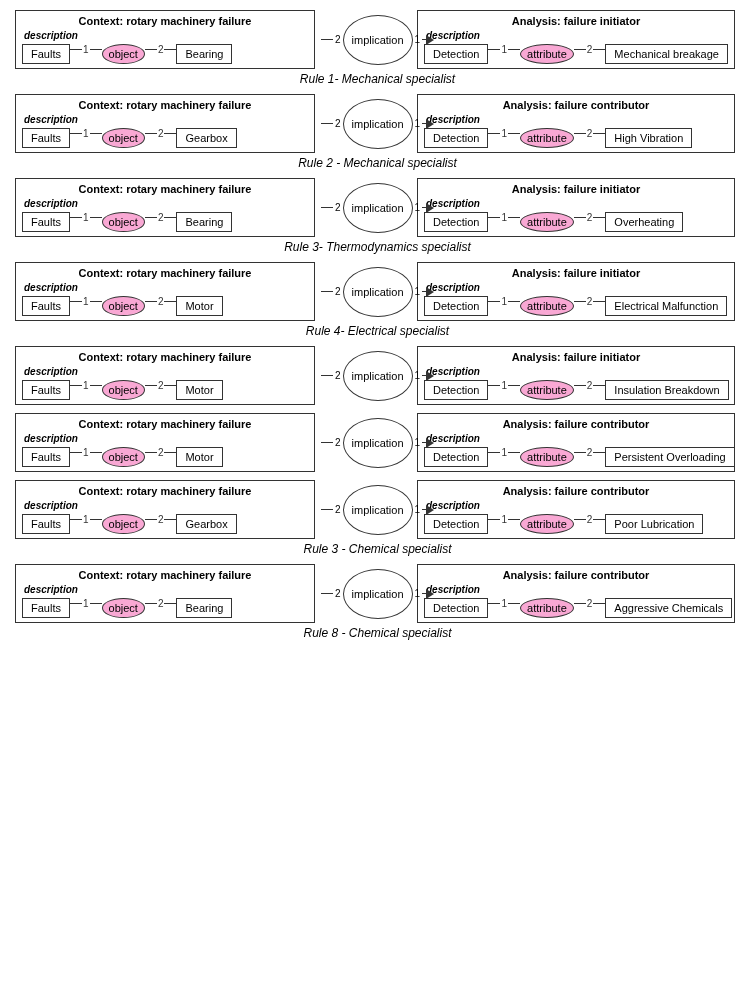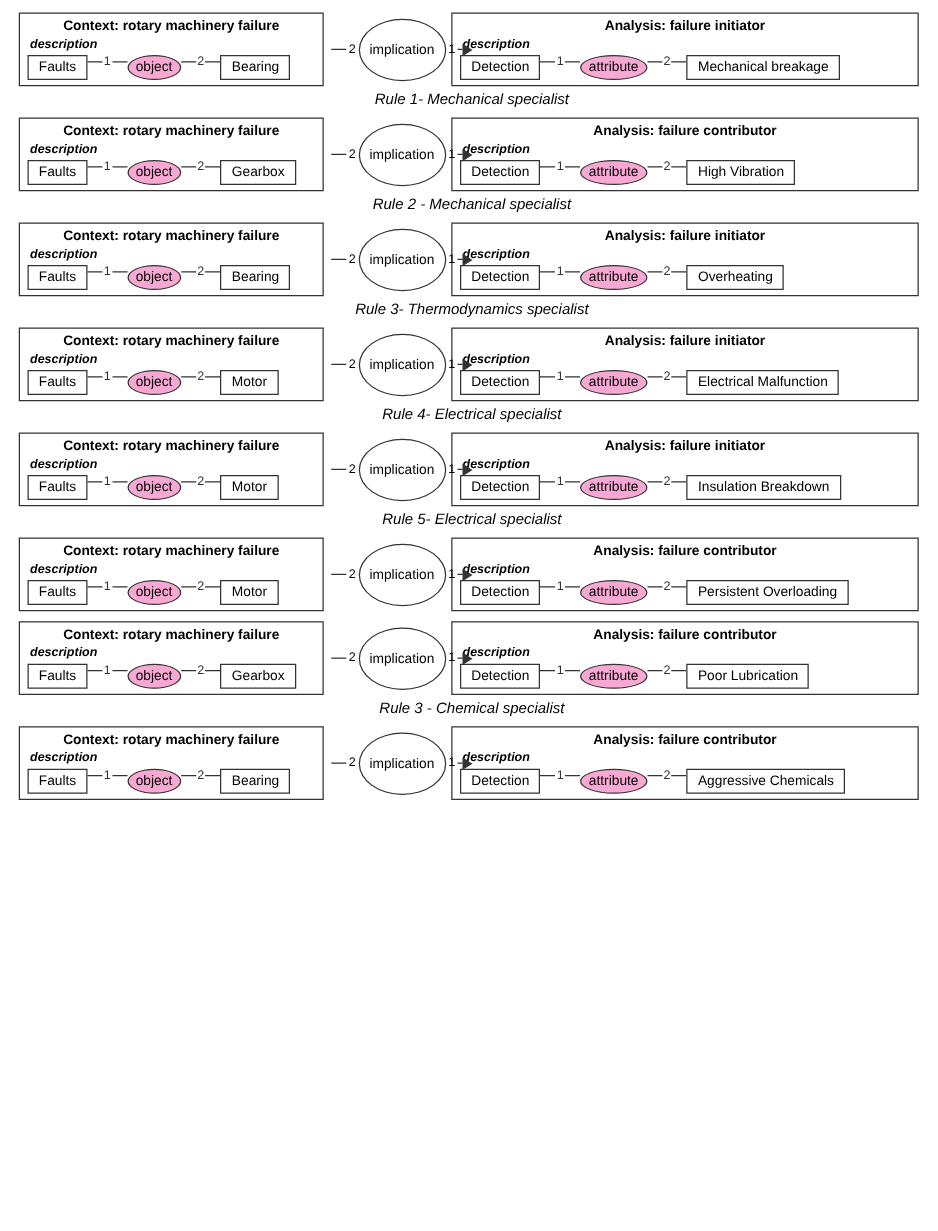--- a/index.html
+++ b/index.html
@@ -149,21 +149,21 @@
       font-style: italic;
       font-weight: normal;
       font-size: 12px;
       text-align: center;
       margin-top: 2px;
       margin-bottom: 2px;
       padding-left: 5px;
     }
 
     .context-box {
-      width: 244px;
+      width: 300px;
       flex-shrink: 0;
     }
 
     .analysis-box {
       flex: 1;
     }
   </style>
 </head>
 <body>
 
@@ -454,21 +454,20 @@
           <div class="connector">
             <div class="connector-line"></div>
             <span class="connector-num">2</span>
             <div class="connector-line"></div>
           </div>
           <div class="node-value">Insulation Breakdown</div>
         </div>
       </div>
     </div>
 
-    <div class="rule-label">Rule 5- Electrical specialist</div>
   </div>
     <div class="rule-block">
     <div class="diagrams-row">
 
       <div class="diagram-box context-box">
         <div class="box-title">Context: rotary machinery failure</div>
         <div class="desc-label"><em>description</em></div>
         <div class="node-row">
           <div class="node-rect">Faults</div>
           <div class="connector">
@@ -630,14 +629,15 @@
           <div class="connector">
             <div class="connector-line"></div>
             <span class="connector-num">2</span>
             <div class="connector-line"></div>
           </div>
           <div class="node-value">Aggressive Chemicals</div>
         </div>
       </div>
     </div>
 
+    <div class="rule-label">Rule 8 - Chemical specialist</div>
   </div>
   </div>
 
 </body></html>

